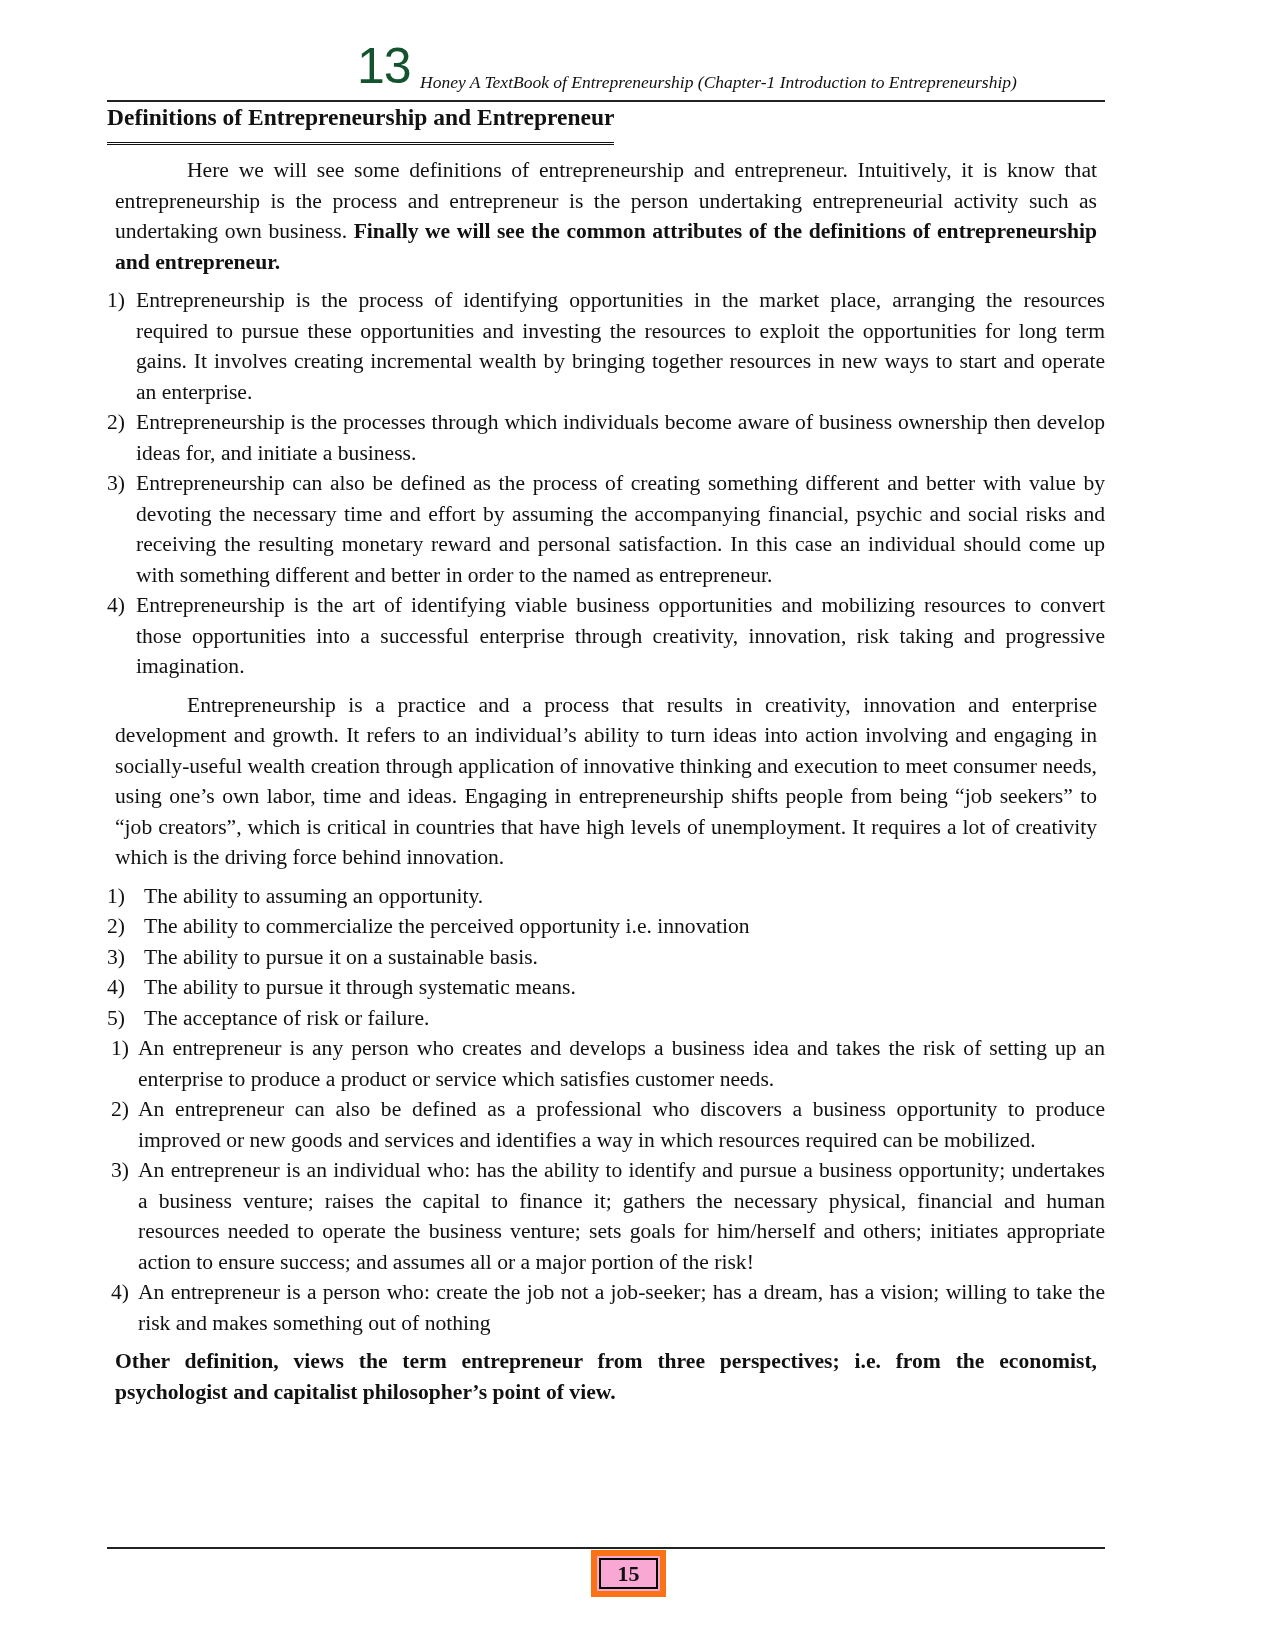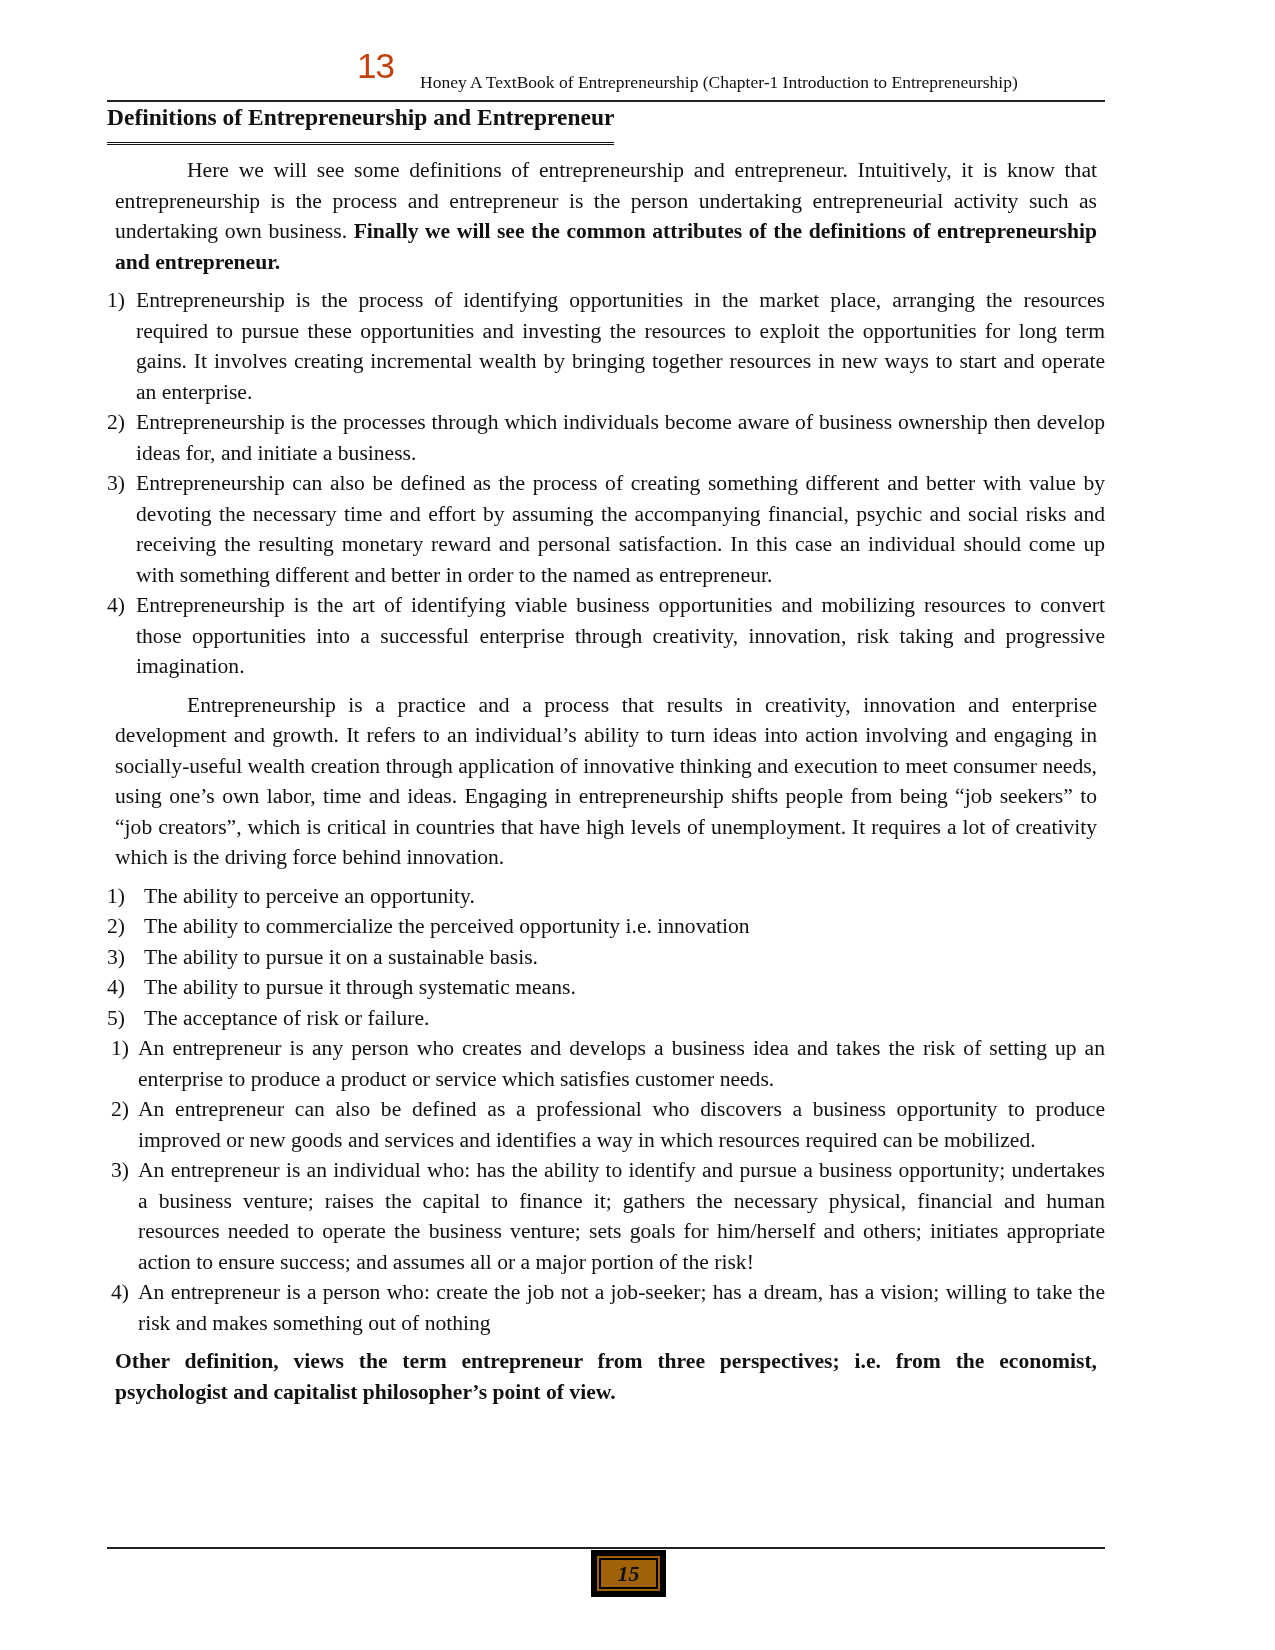--- a/index.html
+++ b/index.html
@@ -6,26 +6,26 @@
     body {
       width: 1275px; height: 1650px; position: relative; overflow: hidden;
       font-family: "Liberation Serif", serif; color: #111;
     }
     .page-header {
       position: absolute; left: 107px; top: 40px; width: 998px; height: 60px;
       border-bottom: 2px solid #222;
     }
     .chapter-num {
       position: absolute; left: 250px; top: 0px;
-      font-family: "Liberation Sans", sans-serif; font-size: 35px; line-height: 52px;
-      color: #c2410c; letter-spacing: -1px;
+      font-family: "Liberation Sans", sans-serif; font-size: 50px; line-height: 52px;
+      color: #14532d; letter-spacing: -1px;
     }
     .running-head {
       position: absolute; left: 313px; top: 31px; font-size: 17.5px; line-height: 22px;
-      white-space: nowrap; color: #111;
+      white-space: nowrap; color: #111; font-style: italic;
     }
     .content {
       position: absolute; left: 107px; top: 100px; width: 998px;
       font-size: 21.6px; line-height: 30.5px; text-align: justify;
     }
     .heading {
       font-weight: bold; font-size: 23.5px; line-height: 34px; display: inline-block;
       border-bottom: 3px double #111; padding-bottom: 8px; margin: 0 0 2px 0;
     }
     p { margin: 8px; }
@@ -36,21 +36,21 @@
     .li.wide .n { flex: 0 0 37px; }
     .li.ent { padding-left: 4px; }
     .li.ent .n { flex: 0 0 27px; }
     b { font-weight: bold; }
     .footer-line {
       position: absolute; left: 107px; top: 1547px; width: 998px; height: 0;
       border-top: 2px solid #222;
     }
     .page-box {
       position: absolute; left: 591px; top: 1550px; width: 63px; height: 35px;
-      border: 6px solid #000000; background: #a16207; font-style: italic;
+      border: 6px solid #f97316; background: #f9a8d4;
     }
     .page-box-inner {
       position: absolute; left: 2px; top: 2px; right: 2px; bottom: 2px;
       border: 2px solid #000; text-align: center;
       font-weight: bold; font-size: 22px; line-height: 27px;
     }
   </style>
 </head>
 <body>
 
@@ -81,21 +81,21 @@
         <span class="n">4)</span>
         <span class="t">Entrepreneurship is the art of identifying viable business opportunities and mobilizing resources to convert those opportunities into a successful enterprise through creativity, innovation, risk taking and progressive imagination.</span>
       </div>
   </div>
 
   <p class="indent">Entrepreneurship is a practice and a process that results in creativity, innovation and enterprise development and growth. It refers to an individual’s ability to turn ideas into action involving and engaging in socially-useful wealth creation through application of innovative thinking and execution to meet consumer needs, using one’s own labor, time and ideas. Engaging in entrepreneurship shifts people from being “job seekers” to “job creators”, which is critical in countries that have high levels of unemployment. It requires a lot of creativity which is the driving force behind innovation.</p>
 
   <div>
     <div class="li wide">
         <span class="n">1)</span>
-        <span class="t">The ability to perceive an opportunity.</span>
+        <span class="t">The ability to assuming an opportunity.</span>
       </div>
     <div class="li wide">
         <span class="n">2)</span>
         <span class="t">The ability to commercialize the perceived opportunity i.e. innovation</span>
       </div>
     <div class="li wide">
         <span class="n">3)</span>
         <span class="t">The ability to pursue it on a sustainable basis.</span>
       </div>
     <div class="li wide">

